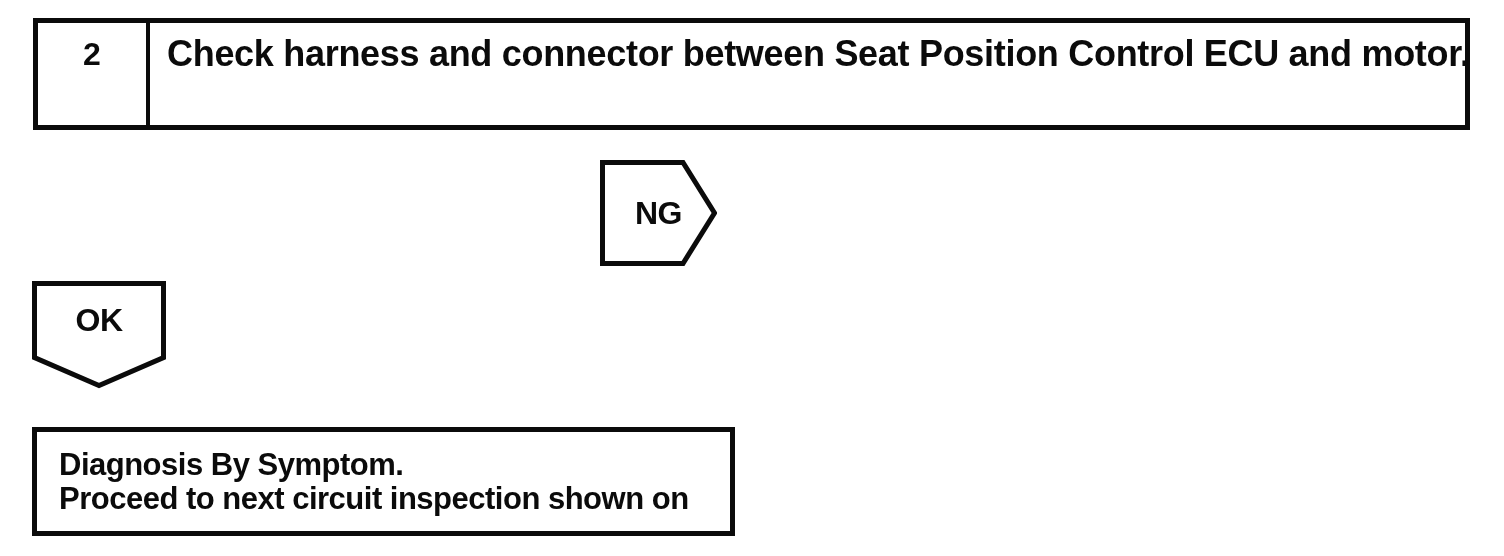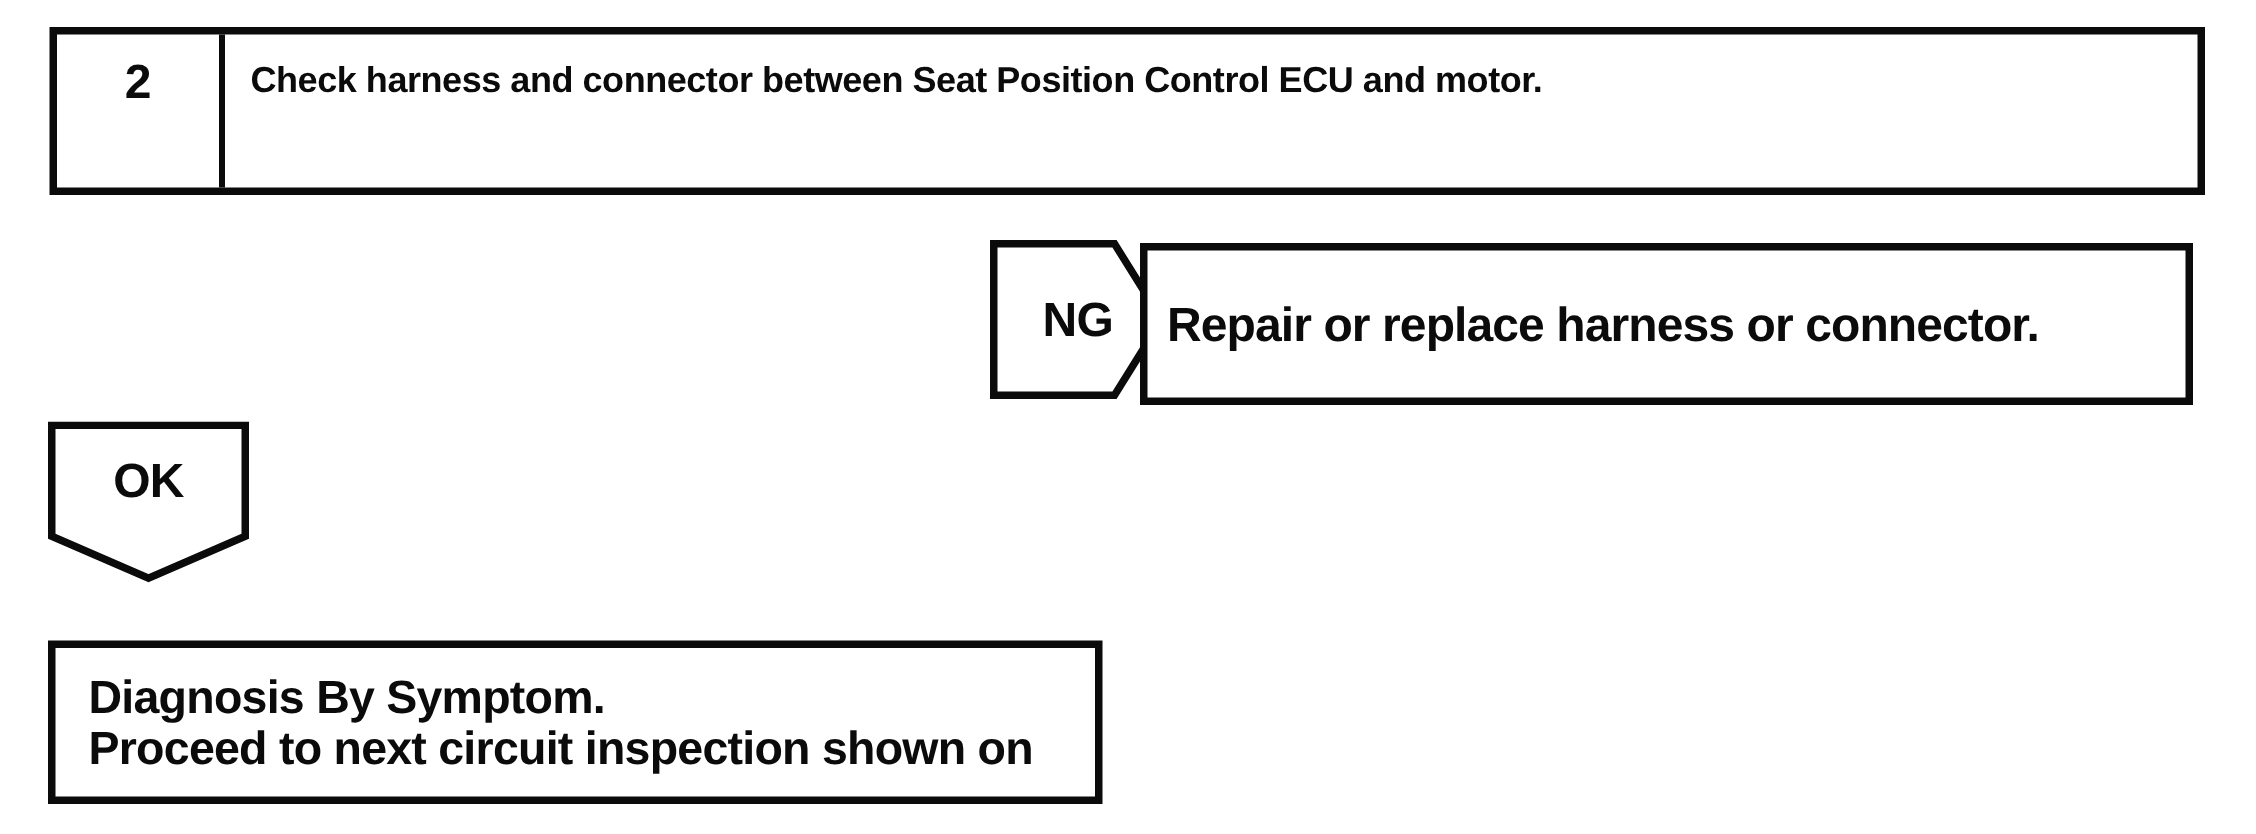--- a/index.html
+++ b/index.html
@@ -42,21 +42,21 @@
   }
   .step-number {
     font-size: 32px;
     line-height: 38px;
   }
   .step-instruction-cell {
     flex: 1 1 auto;
     padding: 12px 10px 0 17px;
   }
   .step-instruction {
-    font-size: 24px;
+    font-size: 36px;
     line-height: 38px;
     letter-spacing: -0.3px;
     white-space: nowrap;
   }
 
   
   .node {
     position: absolute;
   }
   .node svg {
@@ -73,21 +73,21 @@
   }
   .node-label {
     position: absolute;
     display: flex;
     align-items: center;
     justify-content: center;
     font-size: 32px;
     letter-spacing: -0.5px;
   }
   .ng-node {
-    left: 660px;
+    left: 600px;
     top: 160px;
     width: 117px;
     height: 132px;
   }
   .ng-node .node-label {
     left: 0;
     top: 0;
     width: 117px;
     height: 106px;
   }
@@ -158,23 +158,20 @@
     </div>
   </div>
 
   <div class="node ng-node">
     <svg width="117" height="106" viewBox="0 0 117 106">
       <polygon points="2.5,2.5 83,2.5 114.5,53 83,103.5 2.5,103.5"></polygon>
     </svg>
     <span class="node-label">NG</span>
   </div>
 
-  <div class="repair-box">
-    <span>Repair or replace harness or connector.</span>
-  </div>
 
   <div class="node ok-node">
     <svg width="134" height="108" viewBox="0 0 134 108">
       <polygon points="2.5,2.5 131.5,2.5 131.5,76.5 67,104.5 2.5,76.5"></polygon>
     </svg>
     <span class="node-label">OK</span>
   </div>
 
   <div class="proceed-box">
     <div class="proceed-line">Diagnosis By Symptom.</div>

